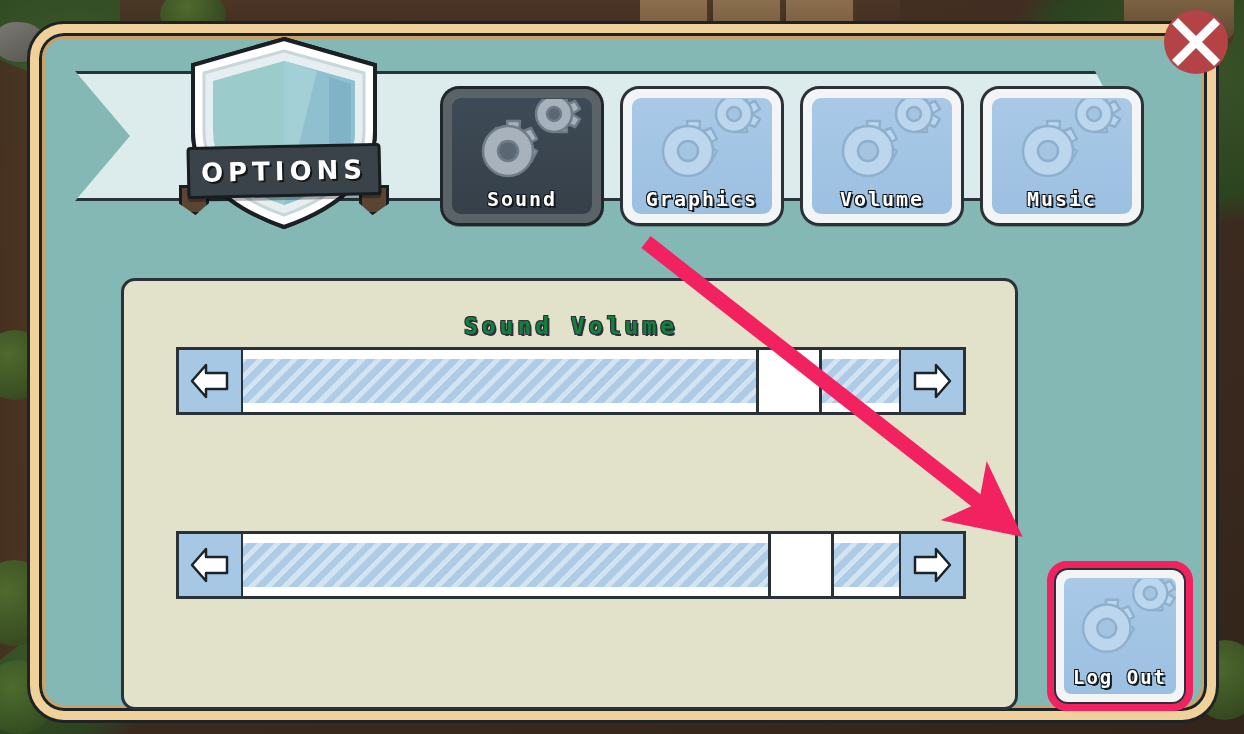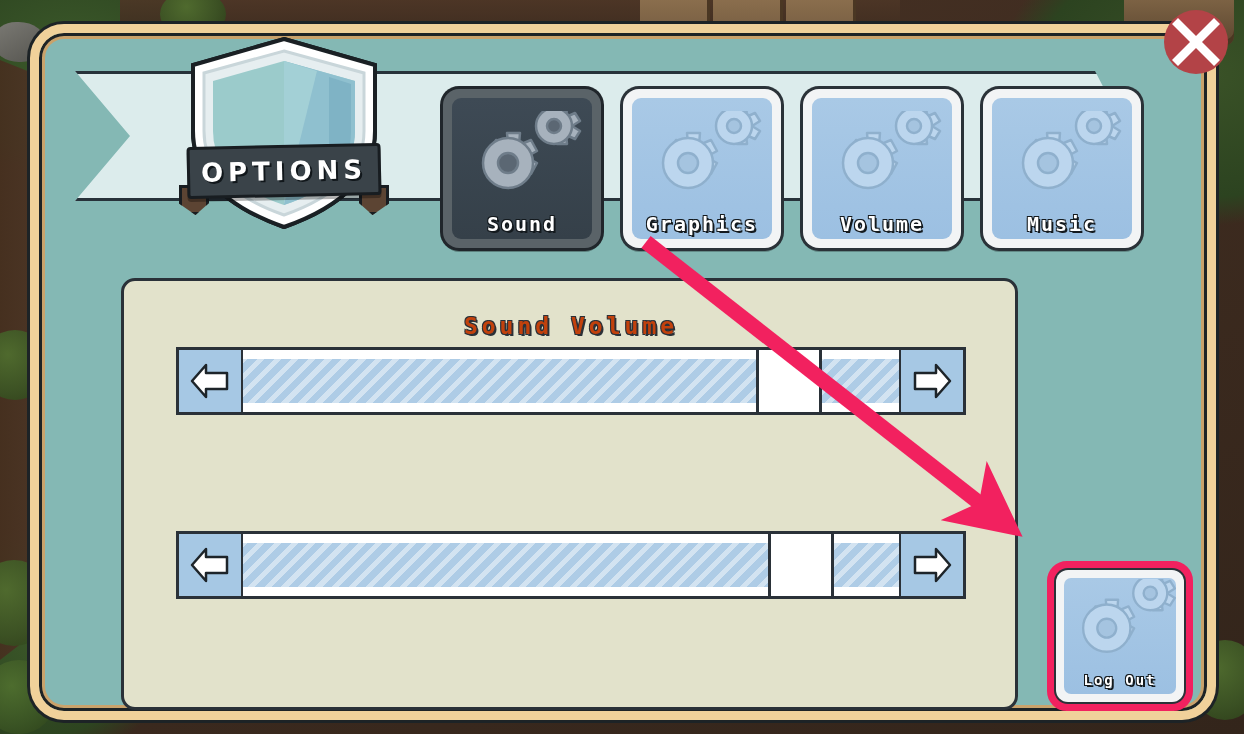--- a/index.html
+++ b/index.html
@@ -112,21 +112,21 @@
   .plate-tail {
     position: absolute; top: 150px; width: 30px; height: 30px;
     background: #5c4433; border: 3px solid #181d21; z-index: 30;
   }
   .plate-tail.l { left: 0; clip-path: polygon(0 0, 100% 0, 100% 60%, 55% 100%, 0 62%); }
   .plate-tail.r { right: 0; clip-path: polygon(0 0, 100% 0, 100% 62%, 45% 100%, 0 60%); }
 
   
   #tabs { position: absolute; left: 404px; top: 56px; height: 150px; display: flex; gap: 22px; z-index: 25; }
   .tab {
-    position: relative; width: 158px; height: 159px;
+    position: relative; width: 158px; height: 134px;
     border-radius: 16px;
     display: flex; align-items: flex-end; justify-content: center;
     cursor: pointer; overflow: hidden;
   }
   .tab .tab-inner {
     position: absolute; inset: 9px; border-radius: 9px;
     overflow: hidden;
   }
   .tab.inactive { background: #f2f4f5; box-shadow: 0 0 0 3px #2a3238, 0 4px 0 rgba(0,0,0,.25); text-align: right; }
   .tab.inactive .tab-inner { background: linear-gradient(180deg,#a9c9e6 0%,#9cc0e2 100%); }
@@ -152,21 +152,21 @@
     position: absolute; left: 82px; top: 245px; width: 897px; height: 432px;
     background: #e2e2cb;
     border: 3px solid #2a3138;
     border-radius: 14px;
     z-index: 20;
   }
 
   .slider-group { position: absolute; left: 52px; width: 790px; }
   .slider-label {
     text-align: center; font-size: 23px; font-weight: bold; letter-spacing: 4px;
-    color: #c2410c; font-family: "DejaVu Sans Mono", monospace;
+    color: #15803d; font-family: "DejaVu Sans Mono", monospace;
     text-shadow: 2px 2px 0 #2b3138, -1px -1px 0 #2b3138, 1px -1px 0 #2b3138, -1px 1px 0 #2b3138;
     margin-bottom: 8px;
   }
   .slider-row {
     position: relative; height: 68px; display: flex; align-items: stretch;
     border: 3px solid #2a3138;
     background: #ffffff;
   }
   .arrow-btn {
     width: 64px; flex: 0 0 64px;
@@ -209,21 +209,21 @@
     box-shadow: 0 0 0 2px #2a3238;
     cursor: pointer; overflow: hidden;
   }
   #logout-btn .tab-inner {
     position: absolute; inset: 8px; border-radius: 7px;
     background: linear-gradient(180deg,#a9c9e6 0%,#9cc0e2 100%);
     overflow: hidden;
   }
   #logout-label {
     position: absolute; left: 0; right: 0; bottom: 14px; z-index: 3; text-align: center;
-    font-size: 14px; font-weight: bold; letter-spacing: 2px; color: #ffffff;
+    font-size: 19px; font-weight: bold; letter-spacing: 2px; color: #ffffff;
     font-family: "DejaVu Sans Mono", monospace;
     text-shadow: 2px 2px 0 #141a1e, -1px -1px 0 #141a1e, 1px -1px 0 #141a1e, -1px 1px 0 #141a1e;
     pointer-events: none;
   }
 
   
   #annotation { position: absolute; inset: 0; z-index: 70; pointer-events: none; }
 </style>
 </head>
 <body>

